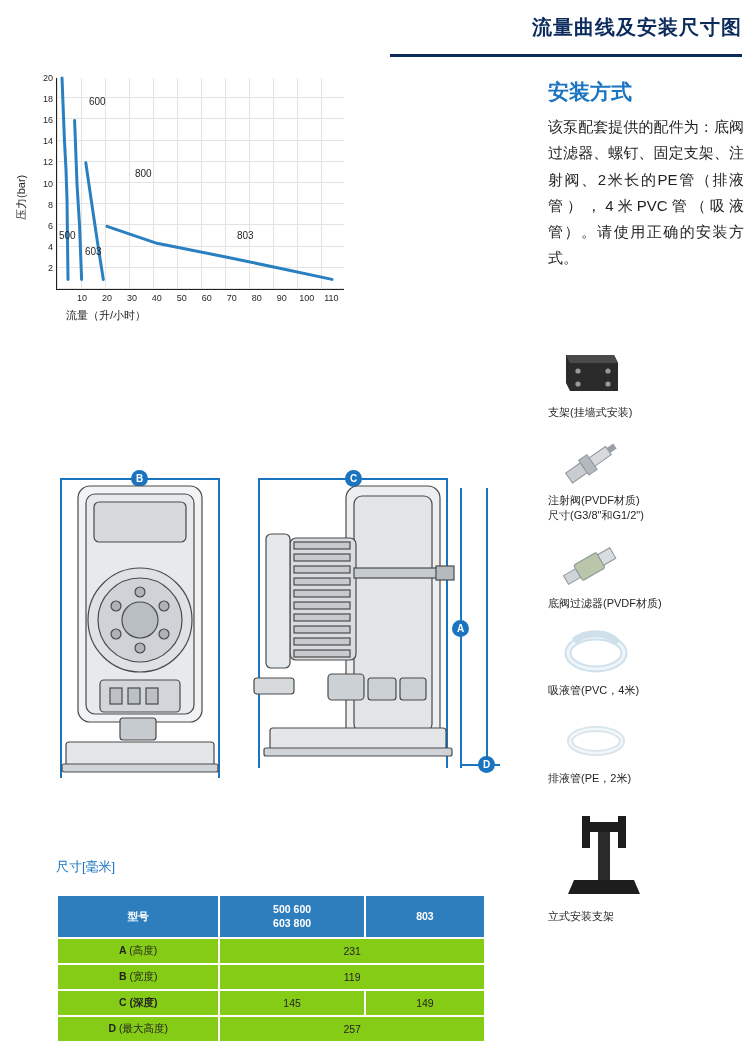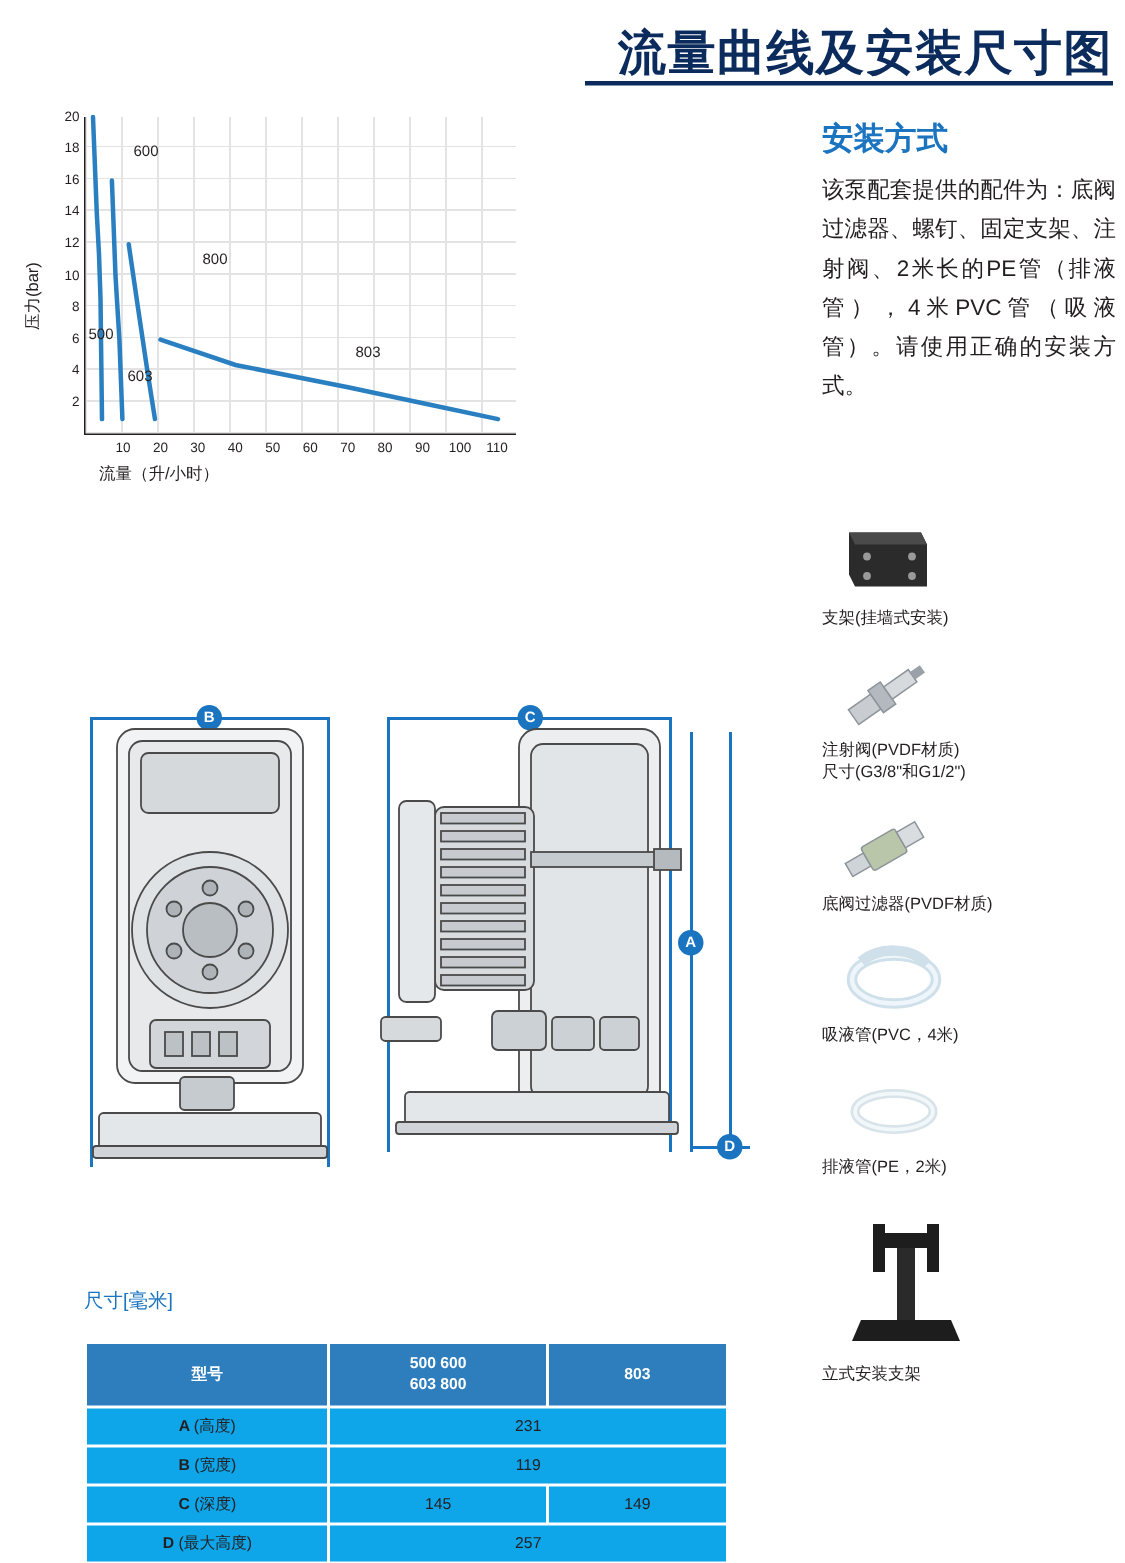--- a/index.html
+++ b/index.html
@@ -9,21 +9,21 @@
     background: #ffffff;
     font-family: "Liberation Sans", sans-serif;
     color: #231f20;
     position: relative;
     overflow: hidden;
   }
   
   .page-title {
     position: absolute;
     top: 14px; right: 8px;
-    font-size: 32px;
+    font-size: 20px;
     font-weight: bold;
     color: #0b2b5c;
     letter-spacing: 1px;
   }
   .header-rule {
     position: absolute;
     left: 390px; right: 8px; top: 54px;
     height: 3px; background: #0b2b5c;
   }
   
@@ -155,21 +155,21 @@
   }
   table.dims th {
     background: #2e7dbd;
     color: #fff;
     font-weight: bold;
     padding: 7px 4px;
     text-align: center;
     line-height: 1.3;
   }
   table.dims td {
-    background: #0ea5e9;
+    background: #84cc16;
     padding: 5px 4px;
     text-align: center;
     color: #231f20;
   }
   table.dims td.rowhead { font-weight: bold; }
 </style>
 </head>
 <body>
 
 <div class="page-title">流量曲线及安装尺寸图</div>
@@ -206,21 +206,21 @@
       <g fill="none" stroke="#2a7fc1" stroke-width="3" stroke-linecap="round">
         <path d="M5,0 L7.5,63.6 L9,91.6 L10,121.3 L11,201.4"></path>
         <path d="M17.6,42.4 L20,106 L22.6,148.4 L24.6,201.4"></path>
         <path d="M28.8,84.8 L35,127.2 L41.3,169.6 L46.3,201.4"></path>
         <path d="M50,148.4 L100,165.3 L175,180.2 L225,190.8 L275,201.4"></path>
       </g>
     </svg>
 
     <span class="curve-label" style="left:32px;top:18px">600</span>
     <span class="curve-label" style="left:78px;top:90px">800</span>
-    <span class="curve-label" style="left:2px;top:140px">500</span>
+    <span class="curve-label" style="left:2px;top:152px">500</span>
     <span class="curve-label" style="left:28px;top:168px">603</span>
     <span class="curve-label" style="left:180px;top:152px">803</span>
   </div>
   <div class="chart-xlabel">流量（升/小时）</div>
 </div>
 
 <div class="right-col">
   <h2>安装方式</h2>
   <p>该泵配套提供的配件为：底阀过滤器、螺钉、固定支架、注射阀、2米长的PE管（排液管），4米PVC管（吸液管）。请使用正确的安装方式。</p>
 </div>
@@ -389,21 +389,21 @@
   <tbody>
     <tr>
       <td class="rowhead"><span>A</span> <span style="font-weight:normal">(高度)</span></td>
       <td colspan="2">231</td>
     </tr>
     <tr>
       <td class="rowhead"><span>B</span> <span style="font-weight:normal">(宽度)</span></td>
       <td colspan="2">119</td>
     </tr>
     <tr>
-      <td class="rowhead"><span>C</span> <span style="font-weight:normal">(深度)</span></td>
+      <td class="rowhead"><span>C</span> <span style="font-weight:bold">(深度)</span></td>
       <td>145</td>
       <td>149</td>
     </tr>
     <tr>
       <td class="rowhead"><span>D</span> <span style="font-weight:normal">(最大高度)</span></td>
       <td colspan="2">257</td>
     </tr>
   </tbody>
 </table>
 

